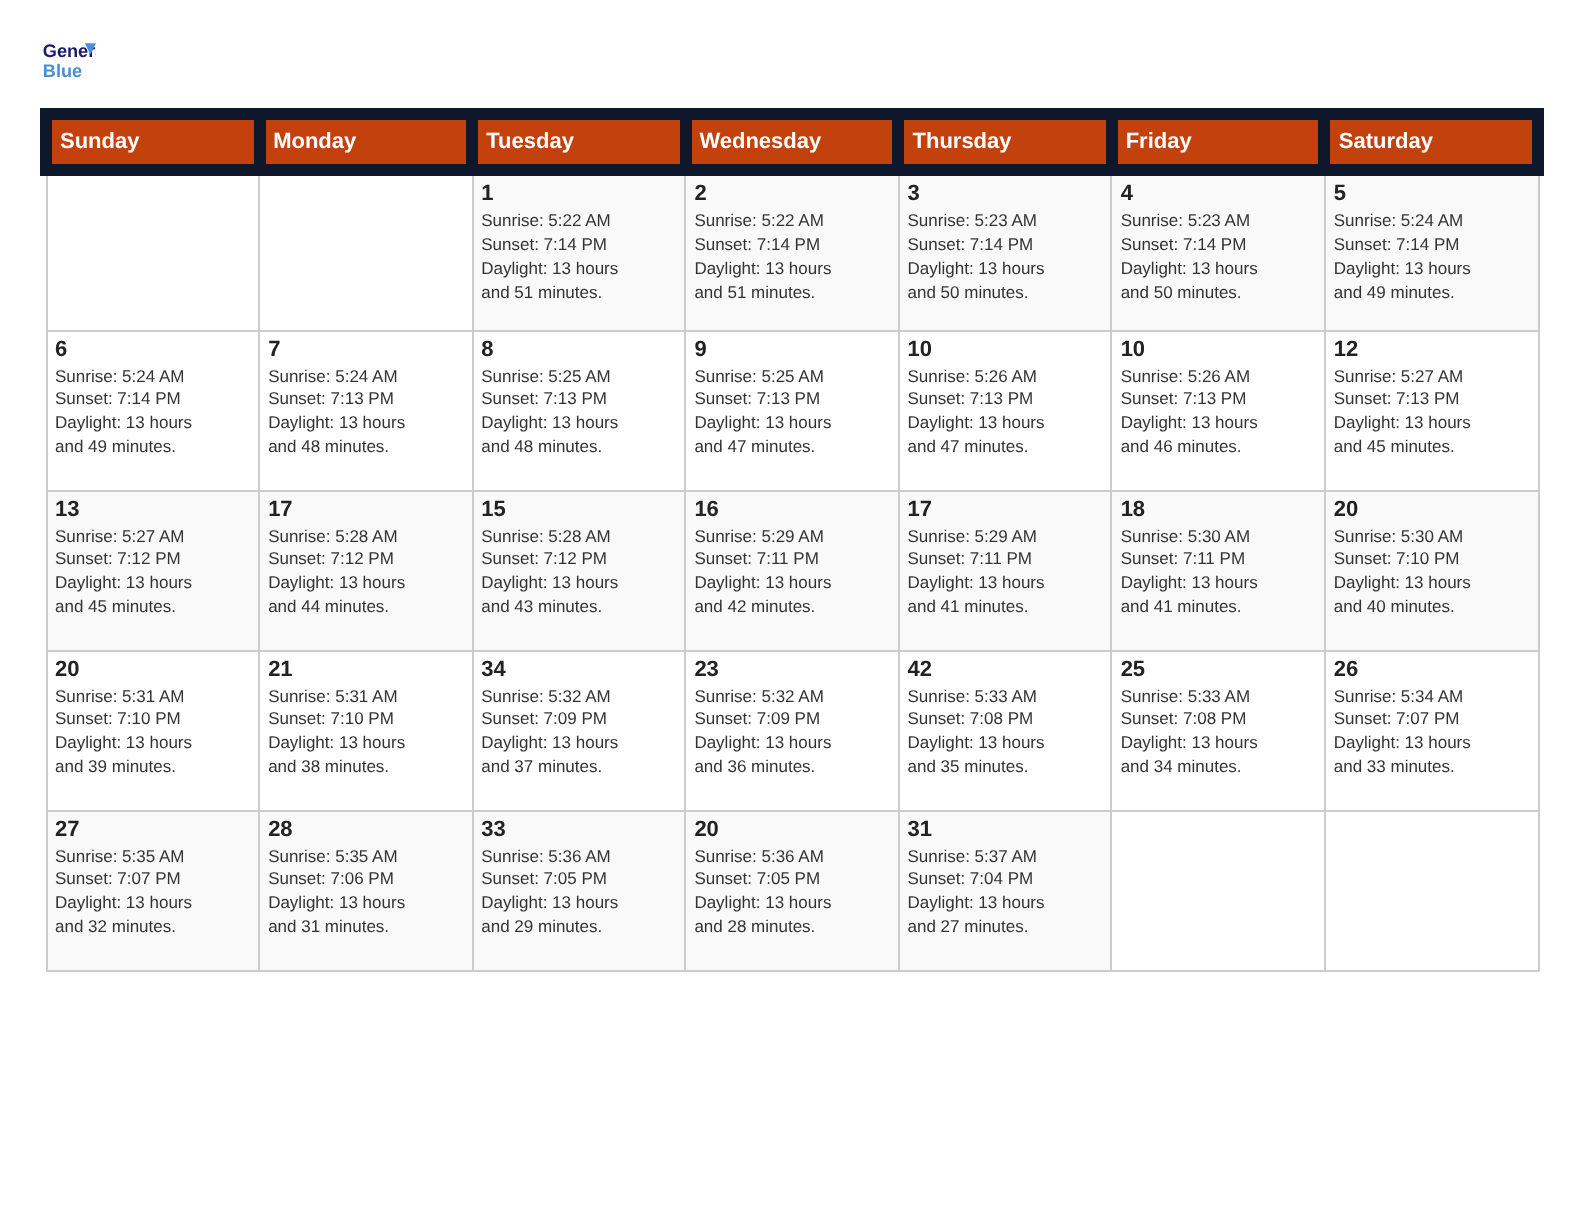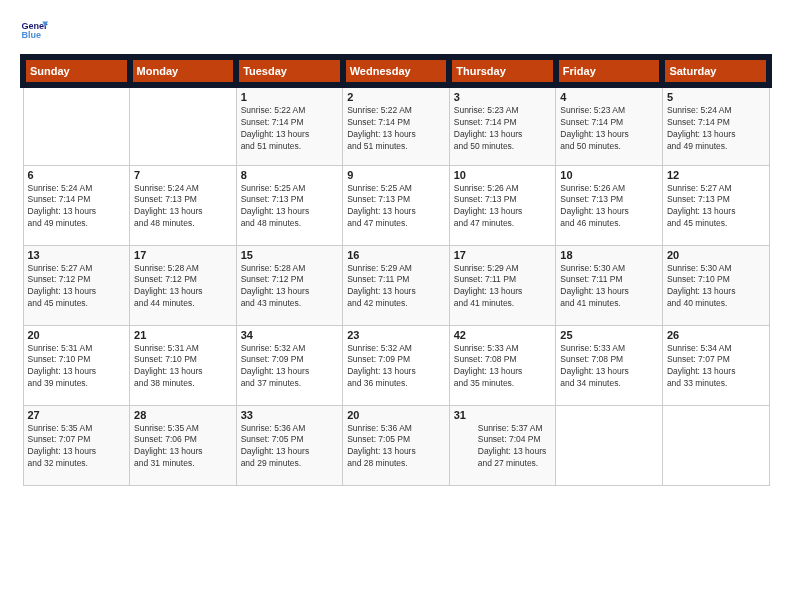--- a/index.html
+++ b/index.html
@@ -333,21 +333,21 @@
           </td>
           <td>
             <span class="day-num">20</span>
             <div class="day-info" style="white-space: pre-line;">Sunrise: 5:36 AM
 Sunset: 7:05 PM
 Daylight: 13 hours
 and 28 minutes.</div>
           </td>
           <td>
             <span class="day-num">31</span>
-            <div class="day-info" style="white-space: pre-line; margin-left: 24px;">Sunrise: 5:37 AM
+            <div class="day-info" style="white-space: pre-line;">Sunrise: 5:37 AM
 Sunset: 7:04 PM
 Daylight: 13 hours
 and 27 minutes.</div>
           </td>
           <td class="empty-cell"></td>
           <td class="empty-cell"></td>
         </tr>
       </tbody>
   </table>
 </div>

